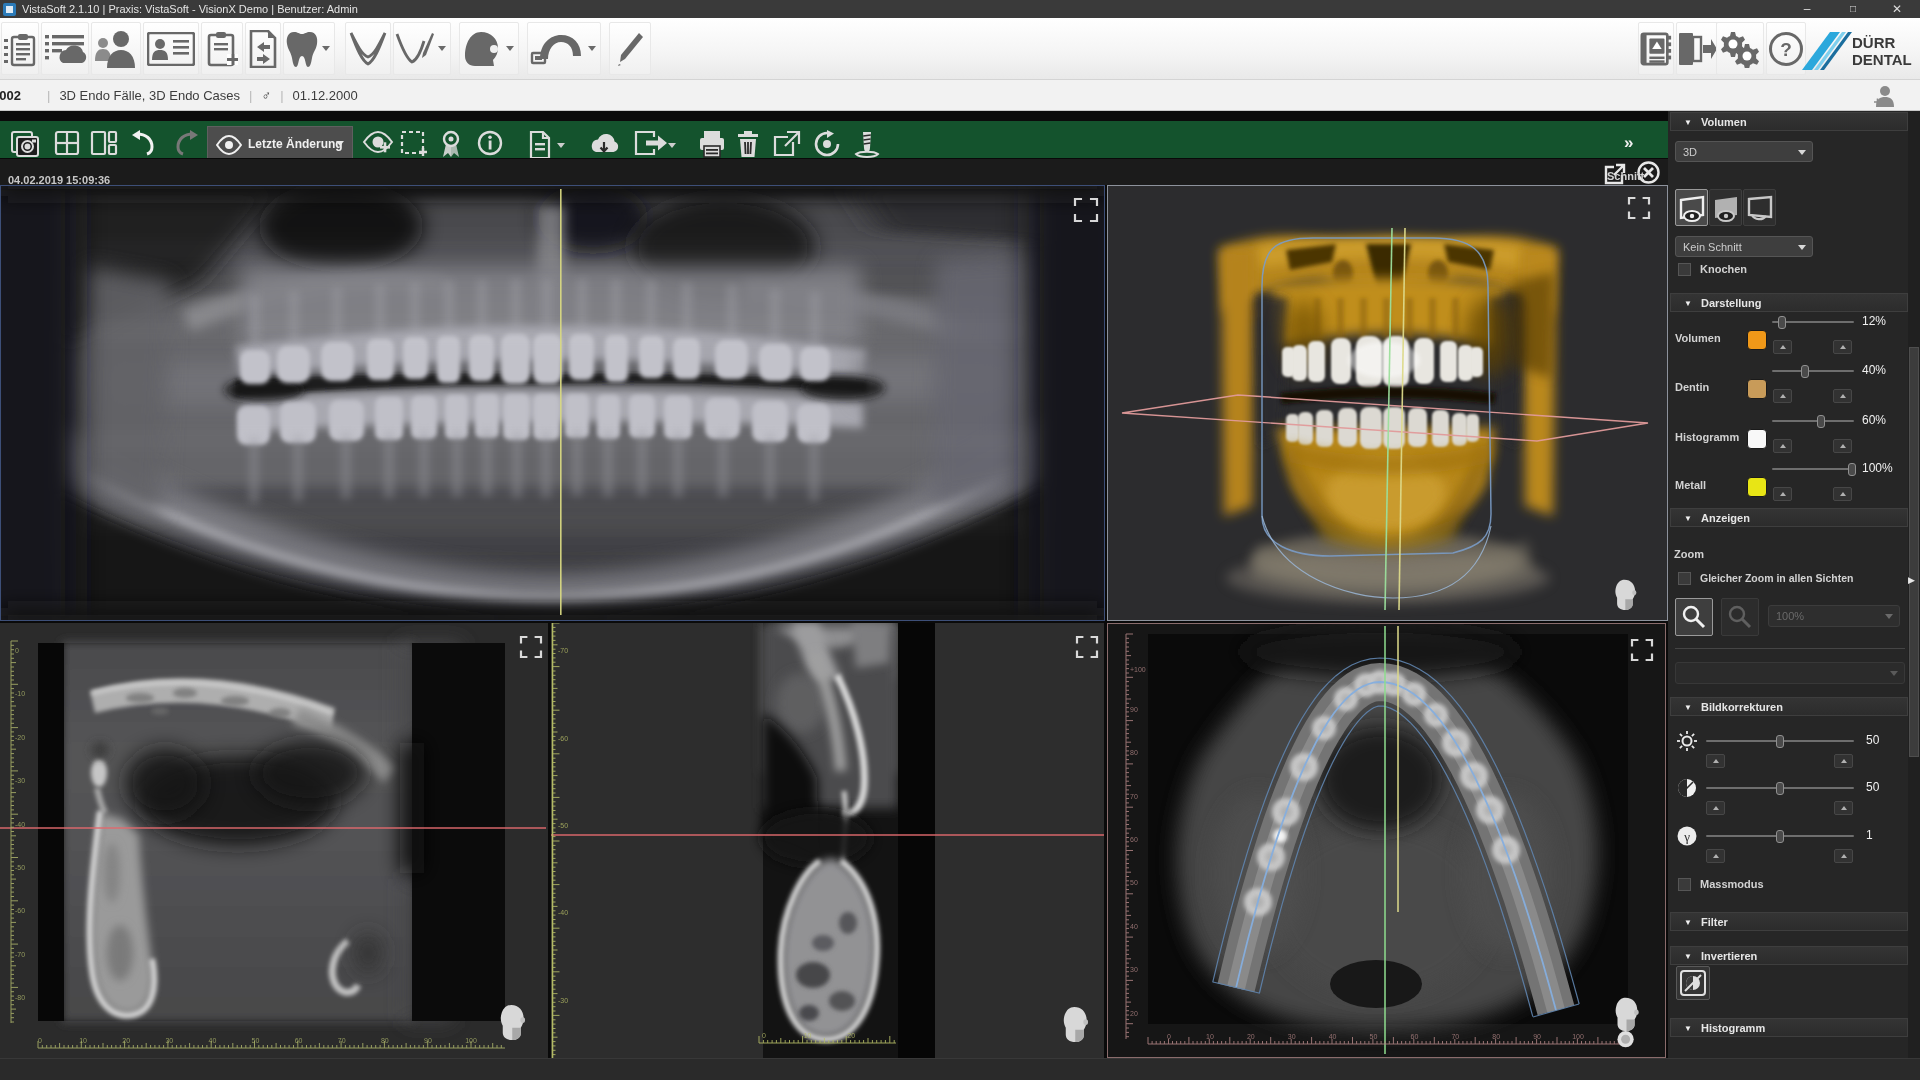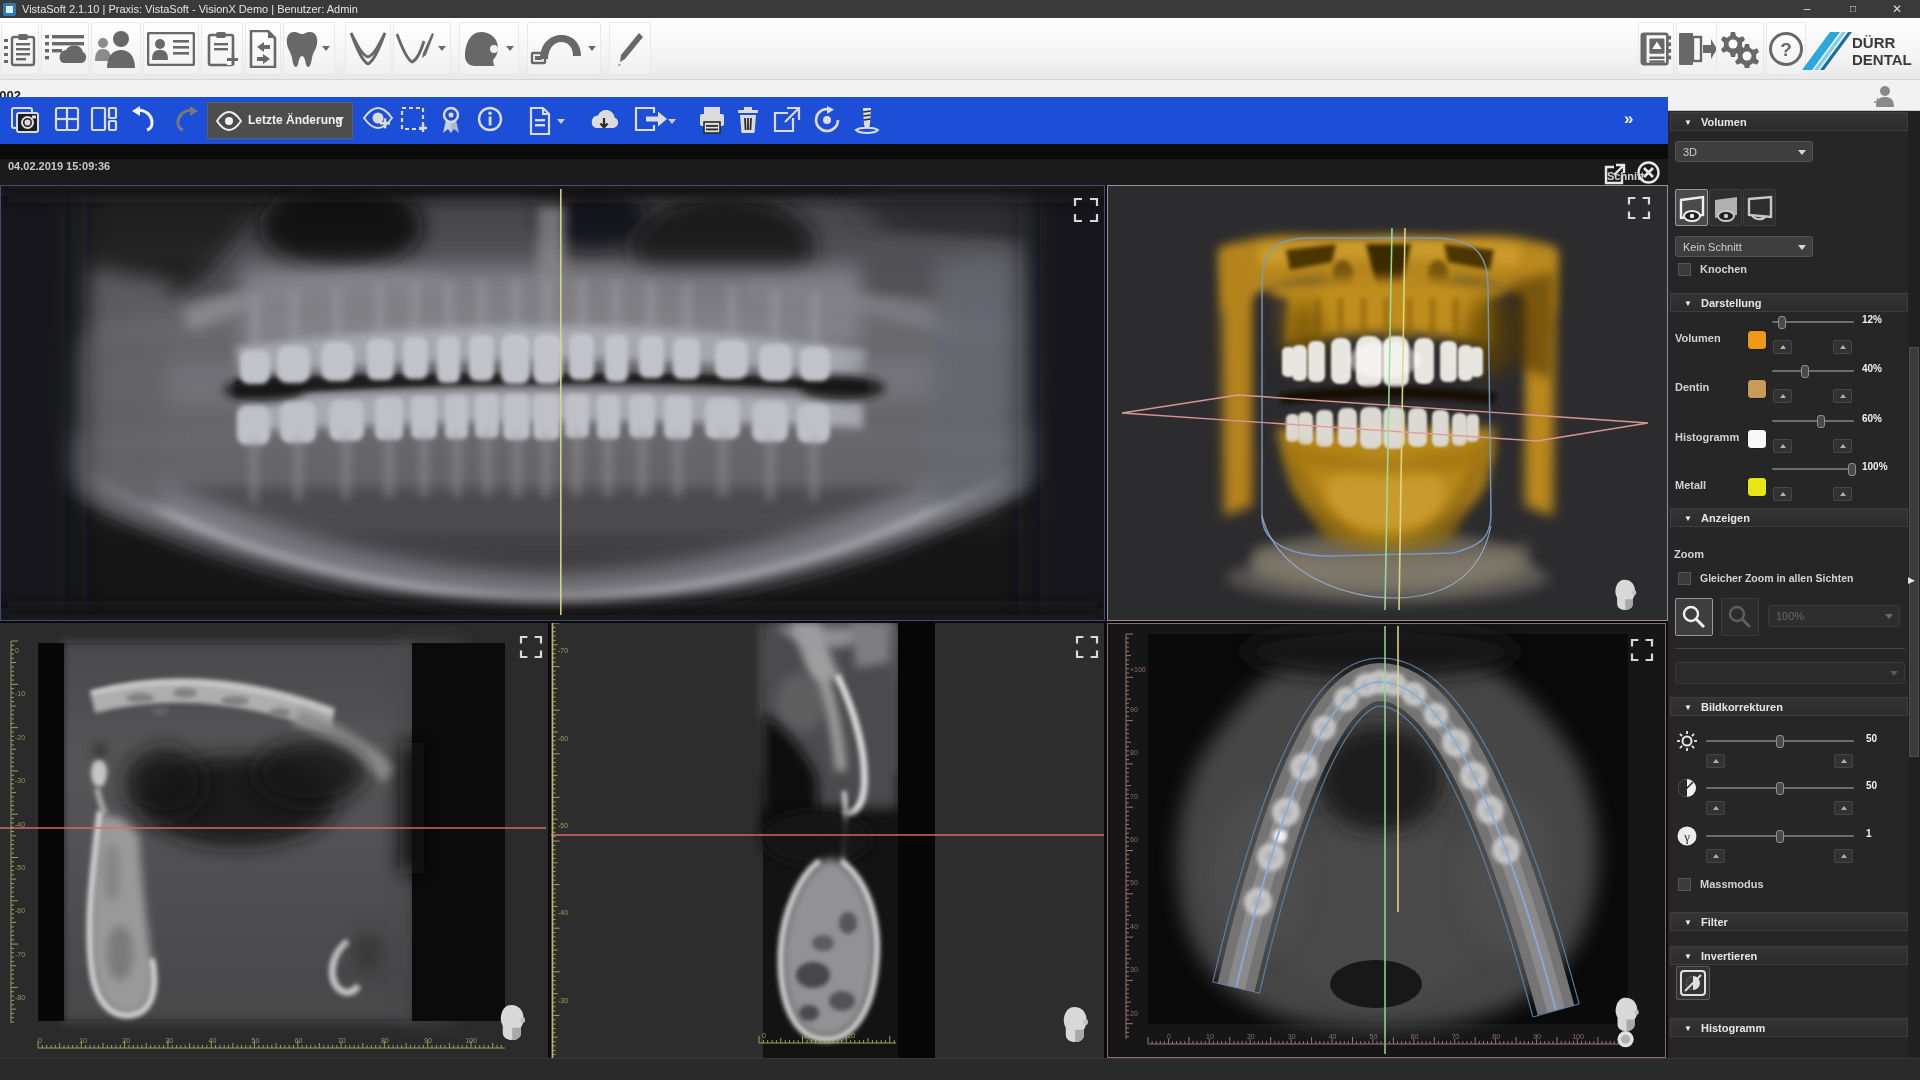--- a/index.html
+++ b/index.html
@@ -10,32 +10,32 @@
 .winbtn{position:absolute;top:0;width:30px;text-align:center;color:#dcdcdc;font-size:12px}
 #toolbar{position:absolute;left:0;top:18px;width:1920px;height:62px;
  background:linear-gradient(#ffffff,#f4f4f4 60%,#e9e9e9);border-bottom:1px solid #d4d4d4}
 .tbtn{position:absolute;top:4px;height:53px;display:flex;align-items:center;justify-content:center;
  background:linear-gradient(#ffffff,#f0f0f0);border:1px solid #e8e8e8;border-radius:2px}
 .tarrow{position:absolute;top:28px;width:0;height:0;border-left:4px solid transparent;
  border-right:4px solid transparent;border-top:5px solid #6a6a6a}
 #patientbar{position:absolute;left:0;top:80px;width:1920px;height:31px;background:#f2f2f2;
  border-bottom:1px solid #c8c8c8;color:#3c3c3c;font-size:13px;line-height:31px}
 .psep{color:#b8b8b8;padding:0 9px}
-#darkbar{position:absolute;left:0;top:97px;width:1668px;height:47px;background:#1d4ed8}
+#darkbar{position:absolute;left:0;top:121px;width:1668px;height:47px;background:#14532d}
 .dbtn{position:absolute;top:9px;display:flex;align-items:center;justify-content:center}
 #tsbar{position:absolute;left:0;top:158px;width:1668px;height:27px;background:#1b1b1b;
  border-top:1px solid #090909;color:#c8c8c8;font-size:11px;font-weight:bold}
 #viewport{position:absolute;left:0;top:185px;width:1668px;height:873px;background:#0a0a0a}
 .panel{position:absolute;overflow:hidden}
 #sidebar{position:absolute;left:1668px;top:111px;width:252px;height:947px;background:#262626;overflow:hidden}
 .sbhead{position:absolute;left:2px;width:238px;height:19px;background:linear-gradient(#343434,#2c2c2c);
  border:1px solid #3e3e3e;color:#e6e6e6;font-size:11px;font-weight:bold;line-height:18px;padding-left:30px}
 .sbhead .tri{position:absolute;left:13px;font-size:8px;color:#f0f0f0;top:1px}
 .sblab{position:absolute;color:#d2d2d2;font-size:11px;font-weight:bold}
-.sbval{position:absolute;color:#f0f0f0;font-size:10px;font-weight:bold}
+.sbval{position:absolute;color:#f0f0f0;font-size:12px;font-weight:normal}
 .swatch{position:absolute;width:20px;height:20px;border-radius:4px;border:1px solid #1a1a1a}
 .track{position:absolute;height:2px;background:#6e6e6e;border-radius:1px}
 .thumb{position:absolute;width:8px;height:13px;background:#4a4a4a;border:1px solid #909090;border-radius:3px}
 .spin{position:absolute;width:19px;height:14px;background:#323232;border:1px solid #474747;border-radius:2px}
 .spin:after{content:"";position:absolute;left:6px;top:4px;width:0;height:0;border-left:3px solid transparent;
  border-right:3px solid transparent;border-bottom:4px solid #b0b0b0}
 .combo{position:absolute;background:#3e3e3e;border:1px solid #555;border-radius:3px;color:#cdcdcd;
  font-size:11px;padding-left:7px}
 .combo .arr{position:absolute;right:6px;top:50%;margin-top:-2px;width:0;height:0;
  border-left:4px solid transparent;border-right:4px solid transparent;border-top:5px solid #d8d8d8}
@@ -218,20 +218,21 @@
     <svg class="abs" style="left:1800px;top:8px" width="120" height="46" viewBox="0 0 120 46">
 <polygon points="2,44 30,6 40,6 12,44" fill="#2ba8dc"></polygon>
 <polygon points="14,44 42,6 46,6 18,44" fill="#7fd0ee"></polygon>
 <polygon points="20,44 48,6 52,6 24,44" fill="#1b6e9e"></polygon>
 <text x="52" y="22" font-size="15" font-weight="bold" fill="#3a3a3a" font-family="Liberation Sans,sans-serif" letter-spacing="0">DÜRR</text>
 <text x="52" y="39" font-size="15" font-weight="bold" fill="#3a3a3a" font-family="Liberation Sans,sans-serif" letter-spacing="0">DENTAL</text>
 </svg>
   </div>
 <div id="patientbar">
     <div style="position:absolute;left:-8px;top:0;font-weight:bold;color:#222">1002</div>
+    <div style="position:absolute;left:38px;top:0"><span class="psep">|</span>3D Endo Fälle, 3D Endo Cases<span class="psep">|</span>♂<span class="psep">|</span>01.12.2000</div>
     <svg class="abs" style="left:1872px;top:5px" width="22" height="24" viewBox="0 0 22 24">
       <circle cx="13" cy="6" r="5" fill="#8a8a8a"></circle>
       <path d="M 4,22 C 4,14 8,12 13,12 C 18,12 22,14 22,22 Z" fill="#8a8a8a"></path>
       <path d="M 2,17 l 7,0 m -3.5,-3.5 l 0,7" stroke="#8a8a8a" stroke-width="1.6"></path>
     </svg>
   </div>
 <div id="darkbar">
     <div class="dbtn" style="left:10px">
       <svg width="30" height="28" viewBox="0 0 30 28" xmlns="http://www.w3.org/2000/svg">
         <g fill="none" stroke="#dcdcdc" stroke-width="2">
@@ -393,21 +394,21 @@
           </g>
           <path d="M 2,24 C 6,21 20,21 24,24 C 20,28 6,28 2,24 Z" fill="none" stroke="#dcdcdc" stroke-width="2"></path>
         </g>
       </svg>
     </div>
     <div style="position:absolute;left:557px;top:22px;width:0;height:0;border-left:4px solid transparent;border-right:4px solid transparent;border-top:5px solid #cdcdcd"></div>
     <div style="position:absolute;left:668px;top:22px;width:0;height:0;border-left:4px solid transparent;border-right:4px solid transparent;border-top:5px solid #cdcdcd"></div>
     <div style="position:absolute;left:1624px;top:12px;color:#f0f0f0;font-size:17px;font-weight:bold">»</div>
   </div>
 <div id="tsbar">
-    <span style="position:absolute;left:8px;top:1px">04.02.2019 15:09:36</span>
+    <span style="position:absolute;left:8px;top:15px">04.02.2019 15:09:36</span>
     <svg class="abs" style="left:1604px;top:4px" width="22" height="22" viewBox="0 0 22 22">
 <path d="M 10,4 L 2,4 L 2,20 L 18,20 L 18,12" fill="none" stroke="#e8e8e8" stroke-width="2.4"></path>
 <path d="M 12,2 L 20,2 L 20,10 M 20,2 L 10,12" fill="none" stroke="#e8e8e8" stroke-width="2.4"></path>
     </svg>
     <svg class="abs" style="left:1637px;top:2px" width="23" height="23" viewBox="0 0 23 23">
 <circle cx="11.5" cy="11.5" r="10" fill="none" stroke="#e8e8e8" stroke-width="2.4"></circle>
 <path d="M 7,7 L 16,16 M 16,7 L 7,16" stroke="#e8e8e8" stroke-width="2.8"></path>
     </svg>
   </div>
 <div id="viewport">

